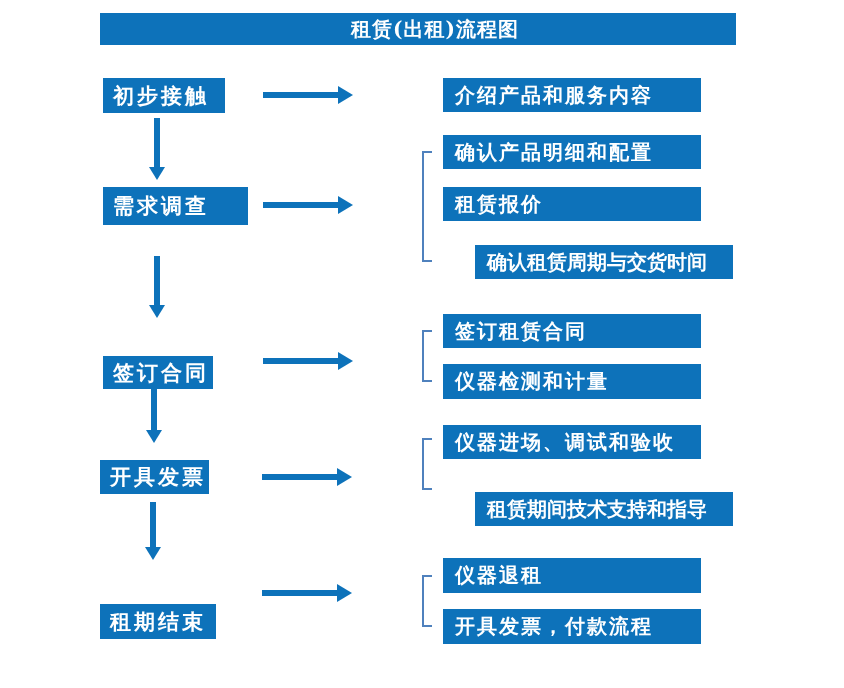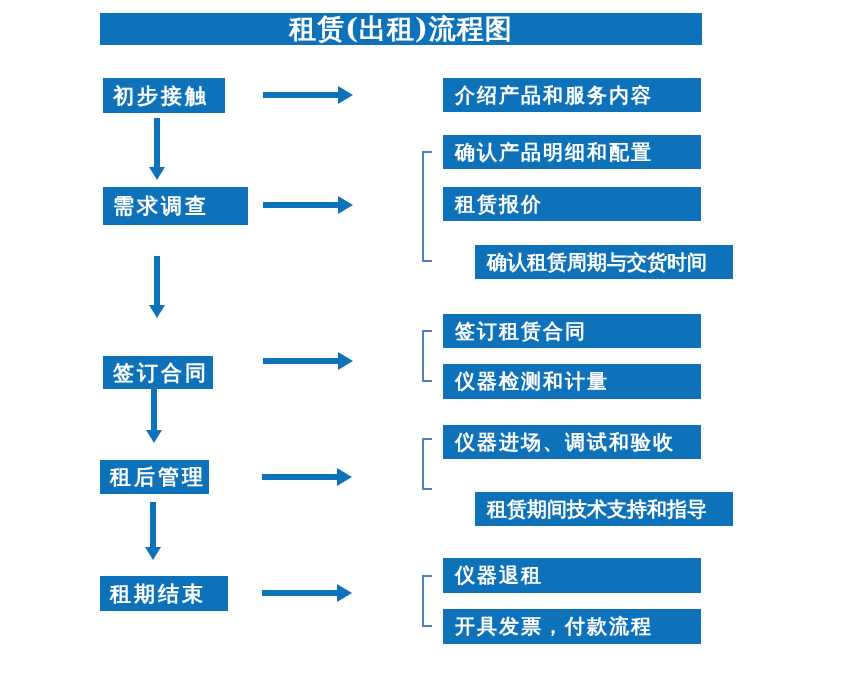--- a/index.html
+++ b/index.html
@@ -6,22 +6,22 @@
   .canvas{
     position:relative;
     width:844px;height:688px;
     background:var(--bg,#ffffff);
     font-family:"DejaVu Serif","Liberation Serif",serif;
     overflow:hidden;
   }
   .titlebar{
     position:absolute;left:100px;top:13px;width:602px;height:32px;
     background:var(--box-blue,#0D72BA);
-    color:#fff;font-size:27px;font-weight:bold;letter-spacing:1px;
-    display:flex;align-items:center;justify-content:center;
+    color:#fff;font-size:20px;font-weight:bold;letter-spacing:1px;
+    display:flex;align-items:center;justify-content:center;padding-left:34px;
   }
   .step{
     position:absolute;
     background:var(--box-blue,#0D72BA);
     color:#fff;font-size:21px;font-weight:bold;letter-spacing:3px;
     display:flex;align-items:center;
     padding-left:10px;box-sizing:border-box;
   }
   .detail{
     position:absolute;left:443px;width:258px;height:34px;
@@ -53,22 +53,22 @@
 </head>
 <body>
 
 <div class="canvas">
 
   <div class="titlebar">租赁(出租)流程图</div>
 
   <div class="step" style="left:103px;top:78px;width:122px;height:35px">初步接触</div>
   <div class="step" style="left:103px;top:187px;width:145px;height:38px">需求调查</div>
   <div class="step" style="left:103px;top:356px;width:110px;height:33px">签订合同</div>
-  <div class="step" style="left:100px;top:460px;width:109px;height:34px">租后管理</div>
-  <div class="step" style="left:100px;top:576px;width:128px;height:35px">租期结束</div>
+  <div class="step" style="left:100px;top:460px;width:109px;height:34px">开具发票</div>
+  <div class="step" style="left:100px;top:604px;width:116px;height:35px">租期结束</div>
 
   <div class="v-arrow" style="left:149px;top:118px;height:62px">
       <i class="shaft"></i>
       <i class="head"></i>
     </div>
   <div class="v-arrow" style="left:149px;top:256px;height:62px">
       <i class="shaft"></i>
       <i class="head"></i>
     </div>
   <div class="v-arrow" style="left:146px;top:386px;height:57px">

